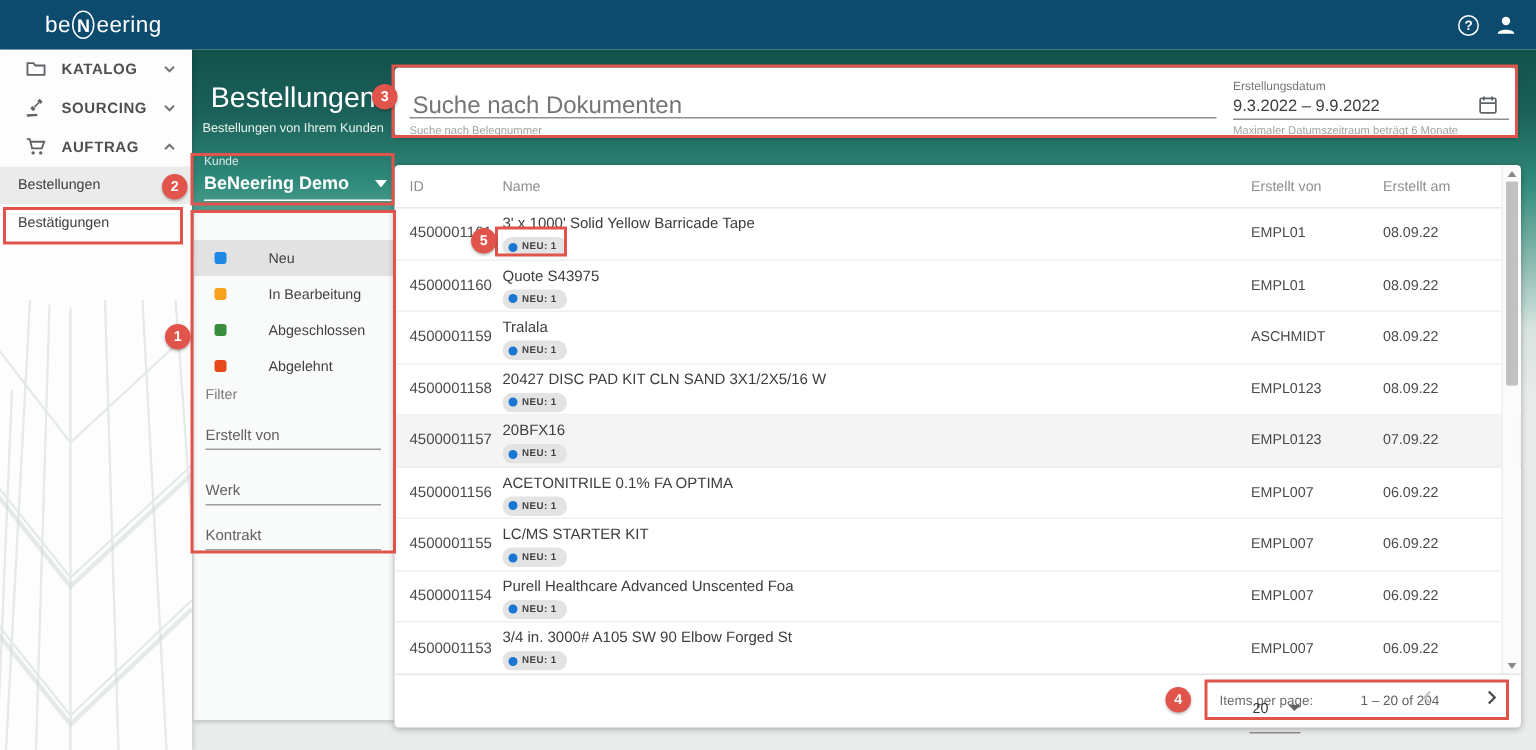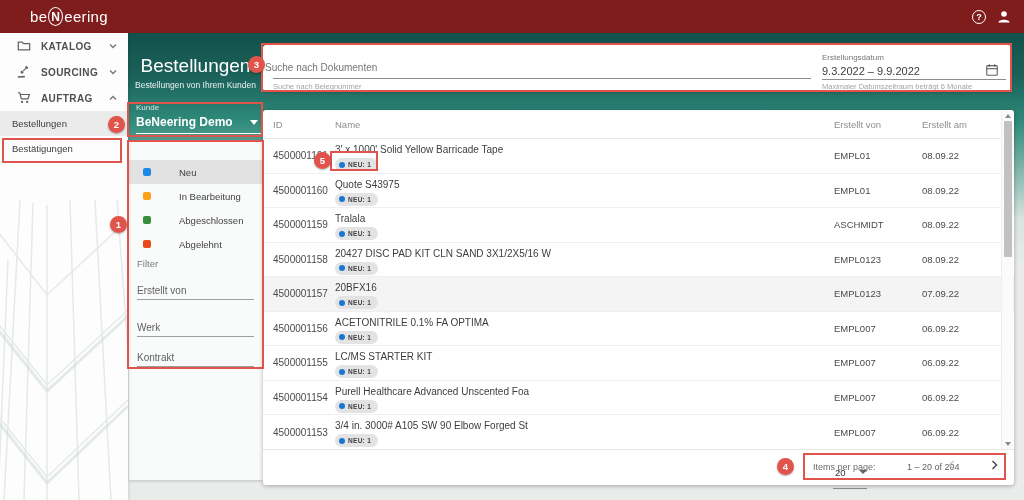--- a/index.html
+++ b/index.html
@@ -1,20 +1,20 @@
 <!DOCTYPE html>
 <html><head>
 <meta charset="utf-8">
 <style>
   * { margin:0; padding:0; box-sizing:border-box; }
   html,body { width:1024px; height:500px; overflow:hidden; font-family:"Liberation Sans", sans-serif; background:#e9eceb; }
   .stage { position:absolute; left:0; top:0; width:1024px; height:500px; }
 
   
-  .topbar { position:absolute; left:0; top:0; width:1024px; height:33px; background:#7f1d1d; z-index:30; display:flex; align-items:center; }
+  .topbar { position:absolute; left:0; top:0; width:1024px; height:33px; background:#0c4a6e; z-index:30; display:flex; align-items:center; }
   .logo { position:absolute; left:30px; top:0; height:33px; display:flex; align-items:center; color:#fff; font-size:15px; letter-spacing:.3px; }
   .logo .n-wrap { display:inline-flex; align-items:center; justify-content:center; border:1.5px solid #fff; border-radius:50%; width:15px; height:19px; margin:0 1px; font-weight:bold; font-size:12px; }
   .topbar-icons { position:absolute; right:12px; top:0; height:33px; display:flex; align-items:center; gap:10px; }
   .help-circle { width:14px; height:14px; border:1.2px solid #fff; border-radius:50%; color:#fff; font-size:9px; font-weight:bold; display:flex; align-items:center; justify-content:center; cursor:pointer; }
 
   
   .sidebar { position:absolute; left:0; top:33px; width:128px; height:467px; background:#fdfdfd; z-index:20; box-shadow:1px 0 3px rgba(0,0,0,.12); }
   .side-group { height:26px; display:flex; align-items:center; padding:0 10px 0 17px; cursor:pointer; }
   .side-group .gi { width:14px; height:14px; margin-right:10px; flex:none; }
   .side-group .glabel { flex:1; font-size:10px; font-weight:bold; color:#4f4f4f; letter-spacing:.4px; }
@@ -45,21 +45,21 @@
   .status-dot { width:8px; height:8px; border-radius:2px; margin-right:12px; }
   .status-label { font-size:9.5px; color:#424242; }
   .fp-filter-title { position:absolute; left:8px; top:116px; font-size:9.5px; color:#7b7b7b; }
   .fp-input { position:absolute; left:8px; width:117px; cursor:text; }
   .fp-input .lab { font-size:10px; color:#616161; }
   .fp-input .ul { margin-top:3px; height:1px; background:#9e9e9e; }
   .fp-in-0 { top:143px; } .fp-in-1 { top:180px; } .fp-in-2 { top:210px; }
 
   
   .search-card { position:absolute; left:135px; top:12px; width:748px; height:46px; background:#fff; border-radius:3px; box-shadow:0 1px 3px rgba(0,0,0,.3); }
-  .search-ph { position:absolute; left:2px; top:17px; font-size:10px; color:#757575; cursor:text; }
+  .search-ph { position:absolute; left:12px; top:17px; font-size:16px; color:#757575; cursor:text; }
   .search-ul { position:absolute; left:10px; top:33px; width:538px; height:1px; background:#8d8d8d; }
   .search-hint { position:absolute; left:10px; top:37px; font-size:7.5px; color:#a3a3a3; }
   .date-label { position:absolute; left:559px; top:8px; font-size:8px; color:#757575; }
   .date-value { position:absolute; left:559px; top:20px; font-size:11px; color:#3c3c3c; cursor:pointer; }
   .date-ul { position:absolute; left:559px; top:34px; width:184px; height:1px; background:#8d8d8d; }
   .date-hint { position:absolute; left:559px; top:37px; font-size:7.5px; color:#a3a3a3; }
   .cal-icon { position:absolute; left:722px; top:18px; width:14px; height:14px; cursor:pointer; }
 
   
   .table-card { position:absolute; left:135px; top:77px; width:751px; height:375px; background:#fff; border-radius:3px; box-shadow:0 1px 4px rgba(0,0,0,.3); }

